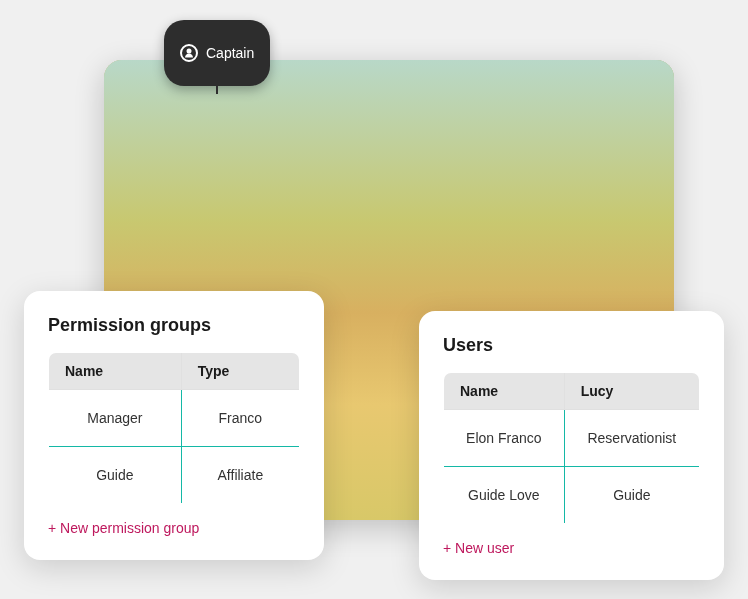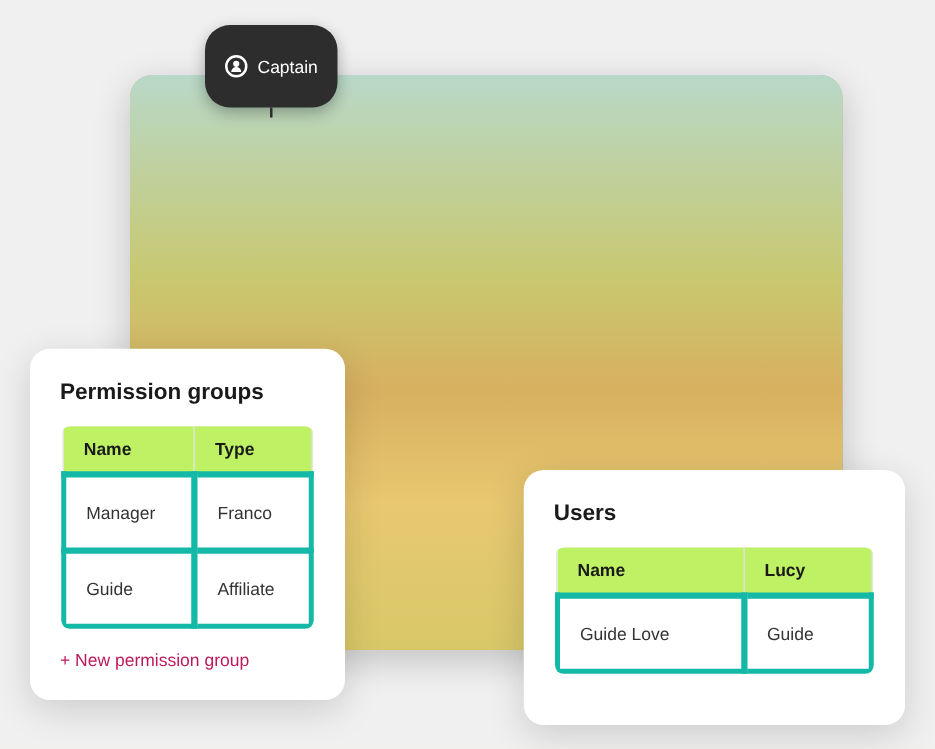--- a/index.html
+++ b/index.html
@@ -83,21 +83,21 @@
     }
 
     
     .card-permissions {
       position: absolute;
       bottom: 20px;
       left: 0;
       background: white;
       border-radius: 16px;
       padding: 24px;
-      width: 252px;
+      width: 300px;
       box-shadow: 0 8px 30px rgba(0,0,0,0.15);
       z-index: 20;
     }
 
     .card-title {
       font-size: 18px;
       font-weight: 700;
       color: #1a1a1a;
       margin-bottom: 16px;
     }
@@ -119,34 +119,35 @@
     .data-table {
       width: 100%;
       border-collapse: collapse;
       border: 1px solid #e0e0e0;
       border-radius: 8px;
       overflow: hidden;
       margin-bottom: 16px;
     }
 
     .data-table th {
-      background: #bef264;
+      background: #e5e5e5;
       padding: 10px 16px;
       text-align: left;
       font-size: 14px;
       font-weight: 600;
       color: #1a1a1a;
       border: 1px solid #e0e0e0;
     }
 
     .data-table td {
       padding: 20px 16px;
       font-size: 14px;
       color: #333;
-      border: 5px solid #14b8a6;
+      border: 1px solid #14b8a6;
+      text-align: center;
     }
 
     .add-link {
       color: #be185d;
       font-size: 14px;
       font-weight: 500;
       cursor: pointer;
       display: flex;
       align-items: center;
       gap: 4px;
@@ -339,20 +340,25 @@
     <div class="card-title">Users</div>
     <table class="data-table">
       <thead>
         <tr>
           <th>Name</th>
           <th>Lucy</th>
         </tr>
       </thead>
       <tbody>
         <tr>
+          <td>Elon Franco</td>
+          <td>Reservationist</td>
+        </tr>
+        <tr>
           <td>Guide Love</td>
           <td>Guide</td>
         </tr>
       </tbody>
     </table>
+    <a class="add-link">+ New user</a>
   </div>
 
 </div>
 
 </body></html>

